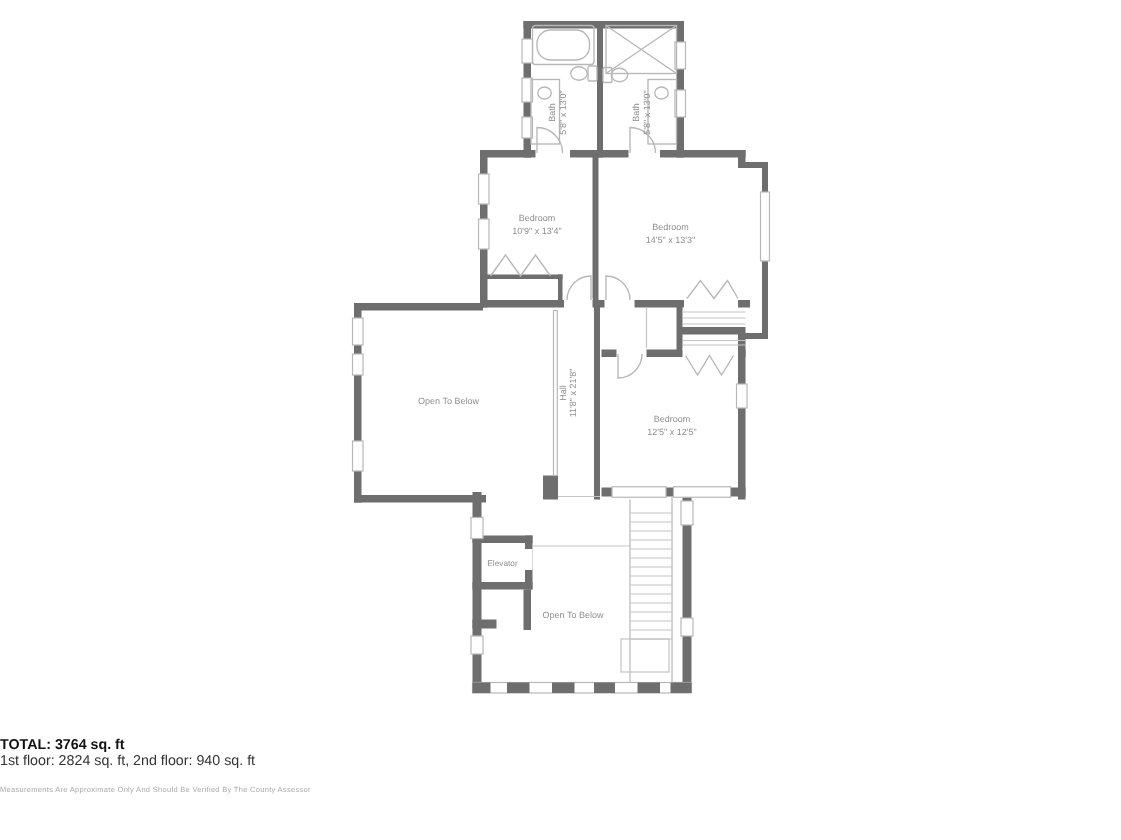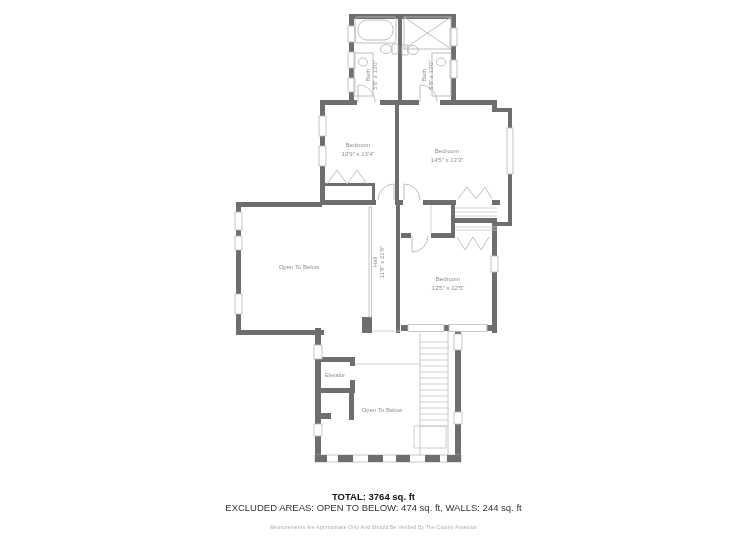--- a/index.html
+++ b/index.html
@@ -2,21 +2,21 @@
 <html><head>
 <meta charset="utf-8">
 <style>
   html,body{margin:0;padding:0;background:#fff;}
   .canvas{position:relative;width:747px;height:560px;background:#ffffff;overflow:hidden;
           font-family:"Liberation Sans",sans-serif;}
   .plan-svg{position:absolute;left:0;top:0;}
   .plan-svg text{font-family:"Liberation Sans",sans-serif;fill:#8e8e8e;}
   .room-label{font-size:6px;}
   .room-label-small{font-size:5.5px;}
-  .summary{position:absolute;top:491px;left:0;width:100%;text-align:center;color:#333;}
+  .summary{position:absolute;top:491px;left:0;width:100%;text-align:left;color:#333;}
   .summary .total{font-weight:bold;font-size:9.5px;line-height:11px;color:#111;}
   .summary .line{font-size:9.5px;line-height:11px;color:#333;}
   .summary .disclaimer{font-size:5px;color:#ababab;margin-top:11px;letter-spacing:.2px;}
   .watermark{position:absolute;left:4px;top:522px;font-size:17px;color:#c9c9c9;
              letter-spacing:.5px;font-weight:normal;}
 </style>
 </head>
 <body>
 
 <div class="canvas">
@@ -201,18 +201,18 @@
       <text class="room-label" x="299" y="269">Open To Below</text>
 
       <text class="room-label" x="382" y="412">Open To Below</text>
 
       <text class="room-label-small" x="335" y="377">Elevator</text>
     </g>
   </svg>
 
   <div class="summary">
     <div class="total">TOTAL: 3764 sq. ft</div>
-    <div class="line">EXCLUDED AREAS: OPEN TO BELOW: 474 sq. ft, WALLS: 244 sq. ft</div>
+    <div class="line">1st floor: 2824 sq. ft, 2nd floor: 940 sq. ft</div>
     <div class="disclaimer">Measurements Are Approximate Only And Should Be Verified By The County Assessor</div>
   </div>
 
 
 </div>
 
 </body></html>

